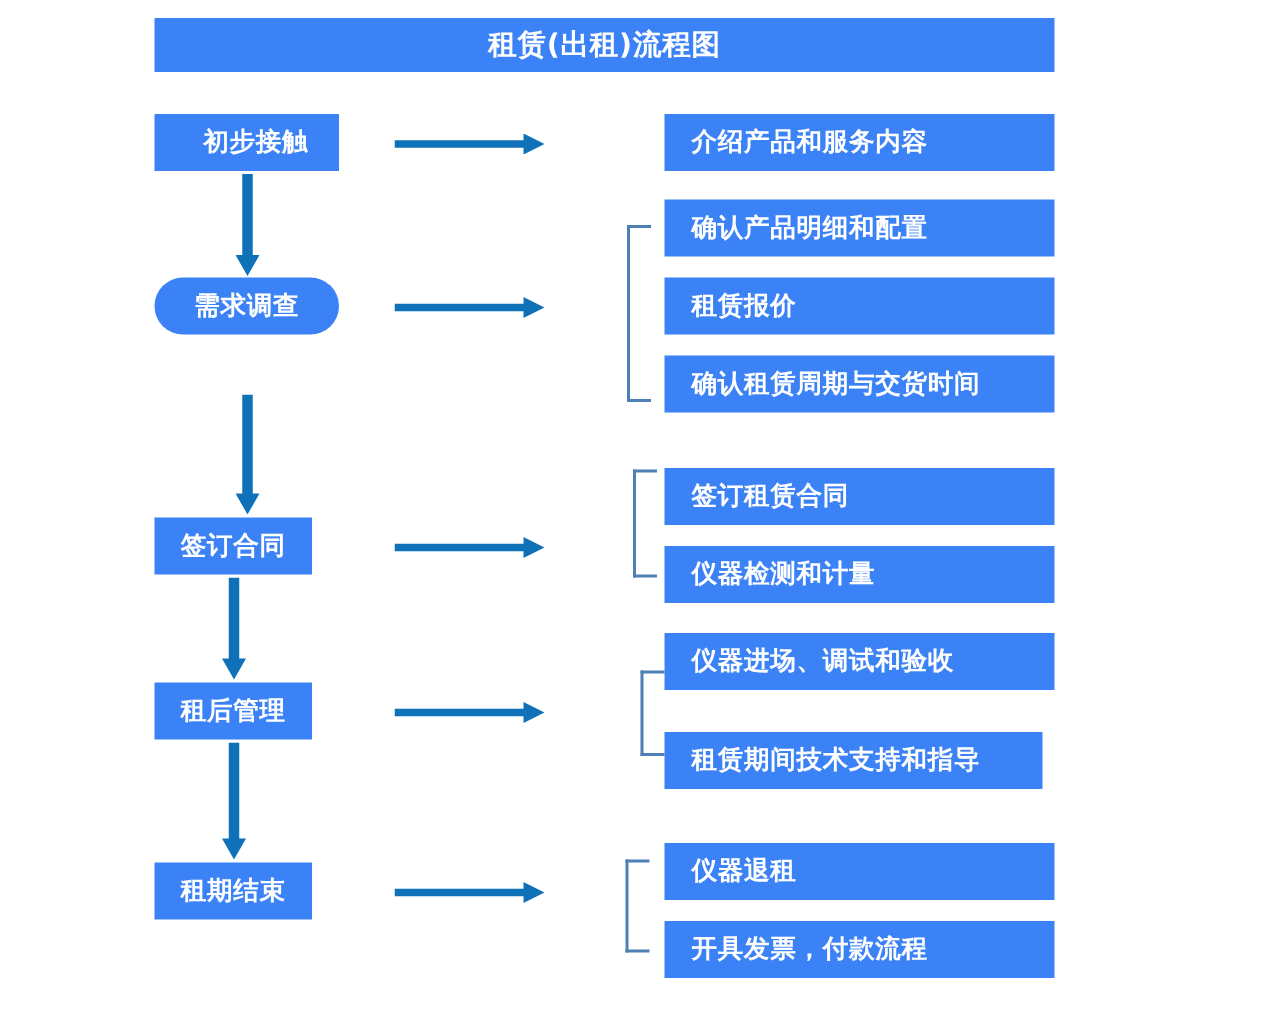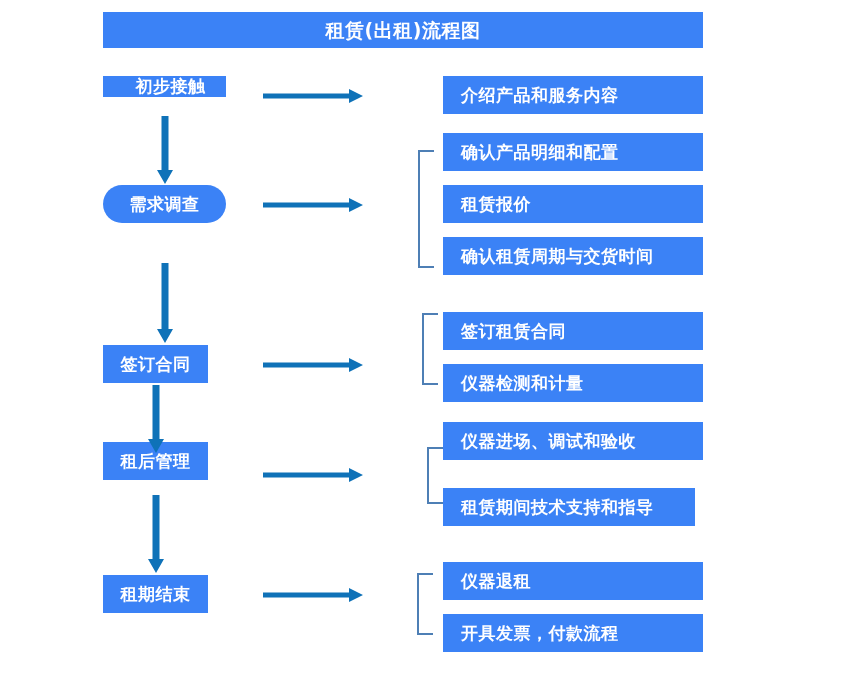--- a/index.html
+++ b/index.html
@@ -64,33 +64,33 @@
 </style>
 </head>
 <body>
 
 <div id="canvas">
 
   <div class="box title-box" style="left:103px; top:12px; width:600px; height:36px;">
     <span>租赁(出租)流程图</span>
   </div>
 
-  <div class="box stage-box" style="left:103px; top:76px; width:123px; height:21px;padding-left:12px;">
+  <div class="box stage-box" style="left:103px; top:76px; width:123px; height:38px;padding-left:12px;">
     <span>初步接触</span>
   </div>
 
   <div class="box stage-box" style="left:103px; top:185px; width:123px; height:38px;border-radius:19px;">
     <span>需求调查</span>
   </div>
 
   <div class="box stage-box" style="left:103px; top:345px; width:105px; height:38px;text-align:center;">
     <span>签订合同</span>
   </div>
 
-  <div class="box stage-box" style="left:103px; top:442px; width:105px; height:38px;">
+  <div class="box stage-box" style="left:103px; top:455px; width:105px; height:38px;">
     <span>租后管理</span>
   </div>
 
   <div class="box stage-box" style="left:103px; top:575px; width:105px; height:38px;">
     <span>租期结束</span>
   </div>
 
   <div class="v-arrow" style="left:157px; top:116px; height:68px;">
     <svg width="16" height="68" viewBox="0 0 16 68" xmlns="http://www.w3.org/2000/svg">
       <path d="M4.5 0 H11.5 V54 H16 L8 68 L0 54 H4.5 Z" fill="#0f72b8"></path>

